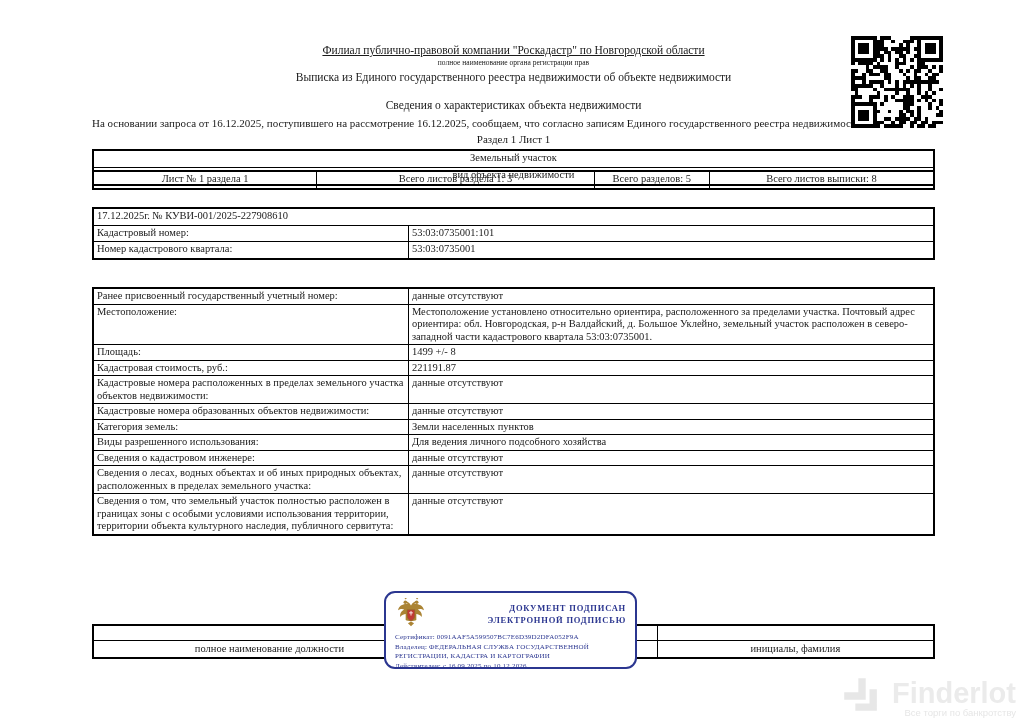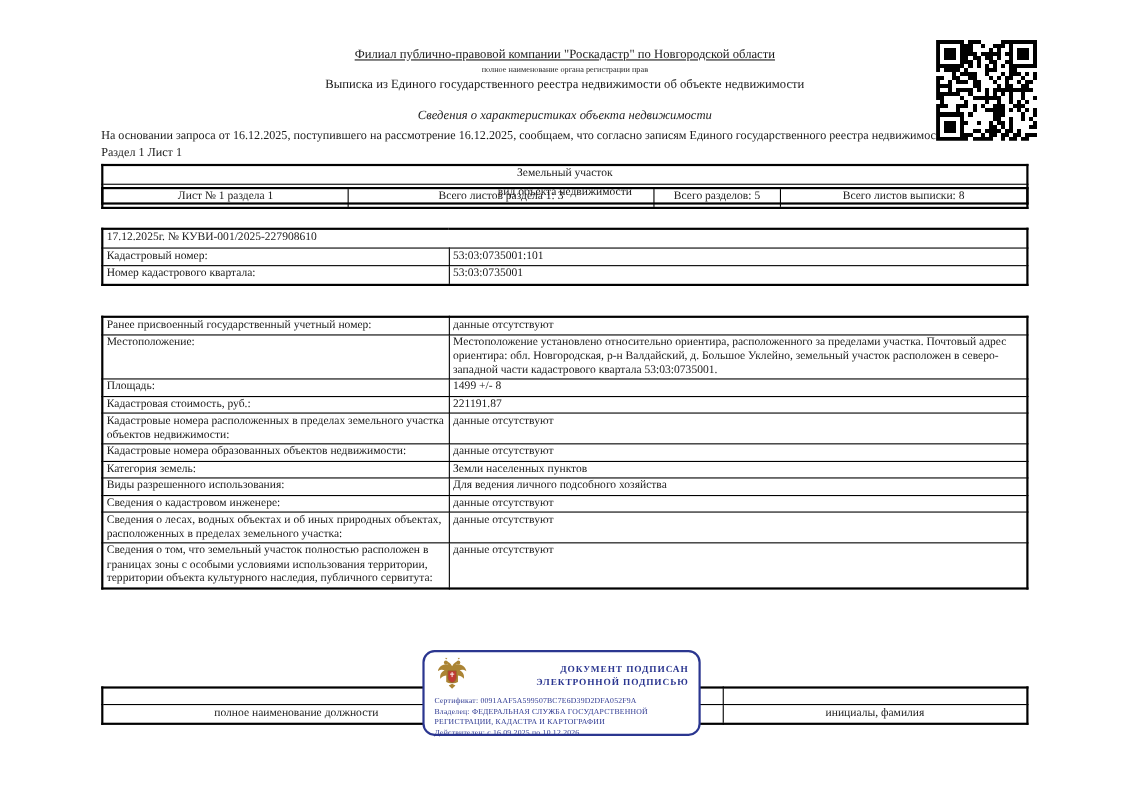--- a/index.html
+++ b/index.html
@@ -5,23 +5,23 @@
   html,body{margin:0;padding:0;background:#fff;}
   .page{
     position:relative;width:1024px;height:724px;background:#fff;overflow:hidden;
     font-family:"Liberation Serif","DejaVu Serif",serif;color:#1a1a1a;
   }
   
   .header{position:absolute;top:44px;left:92px;width:843px;text-align:center;}
   .org-name{font-size:11.5px;line-height:13px;text-decoration:underline;}
   .org-caption{font-size:7.5px;line-height:9px;margin-top:1px;}
   .doc-title{font-size:11.5px;line-height:13px;margin-top:4px;}
-  .section-title{position:absolute;top:99px;left:92px;width:843px;text-align:center;font-size:11.5px;font-style:italic;}
+  .section-title{position:absolute;top:99px;left:92px;width:843px;text-align:center;font-size:11.5px;}
   .request-line{position:absolute;top:117px;left:92px;width:868px;font-size:11px;white-space:nowrap;}
-  .section-page{position:absolute;top:133px;left:92px;width:843px;text-align:left;font-size:11px;}
+  .section-page{position:absolute;top:133px;left:92px;width:843px;text-align:center;font-size:11px;}
   
   table.tbl{position:absolute;left:92px;width:843px;border-collapse:collapse;table-layout:fixed;
     border:2px solid #000;font-size:10.5px;}
   table.tbl td{border:1px solid #000;padding:1px 3px;line-height:12.5px;vertical-align:top;
     overflow:hidden;}
   .tbl-object{top:149px;padding-left:23px;}
   .tbl-object td{text-align:center;height:14px;}
   .tbl-sheets{top:170px;}
   .tbl-sheets td{text-align:center;height:14px;line-height:14px;}
   .tbl-cad{top:207px;}
@@ -541,14 +541,26 @@
         <rect x="12" y="24" width="1" height="1"></rect>
         <rect x="13" y="24" width="1" height="1"></rect>
         <rect x="16" y="24" width="1" height="1"></rect>
         <rect x="18" y="24" width="1" height="1"></rect>
         <rect x="19" y="24" width="1" height="1"></rect>
         <rect x="21" y="24" width="1" height="1"></rect>
         <rect x="22" y="24" width="1" height="1"></rect>
       </g>
     </svg>
 
+  <div class="watermark">
+    <svg width="42" height="42" viewBox="0 0 40 40" fill="none" stroke="#e7e7e7" stroke-width="7" stroke-linejoin="miter" xmlns="http://www.w3.org/2000/svg">
+      <g transform="rotate(45 20 20)">
+        <path d="M4 8 l12 12 -12 12"></path>
+        <path d="M19 8 l12 12 -12 12"></path>
+      </g>
+    </svg>
+    <div class="wm-text">
+      <div class="wm-brand">Finderlot</div>
+      <div class="wm-tag">Все торги по банкротству</div>
+    </div>
+  </div>
 
 </div>
 
 </body></html>

